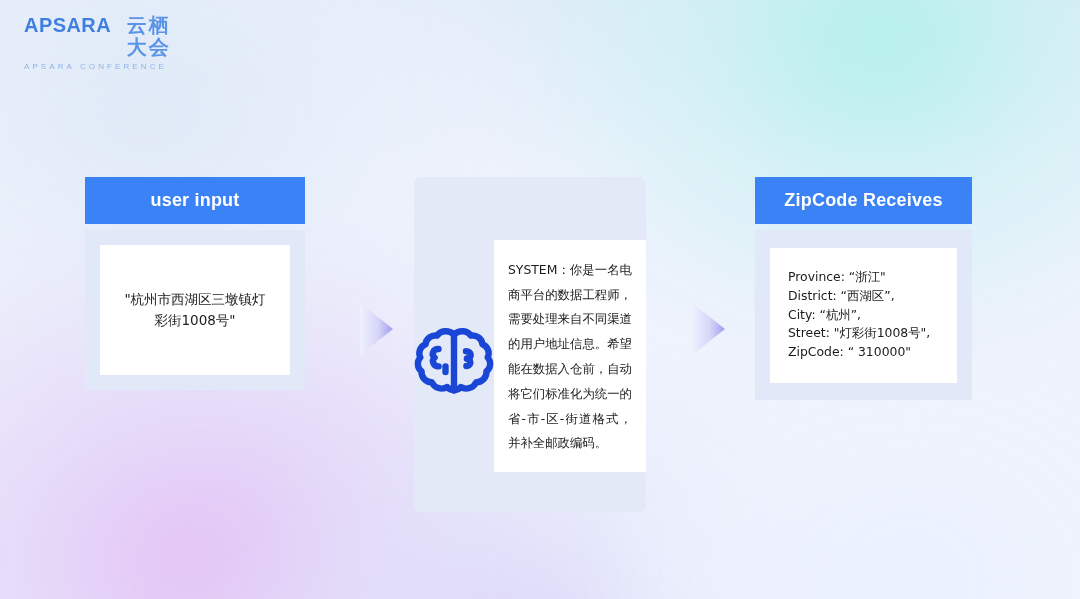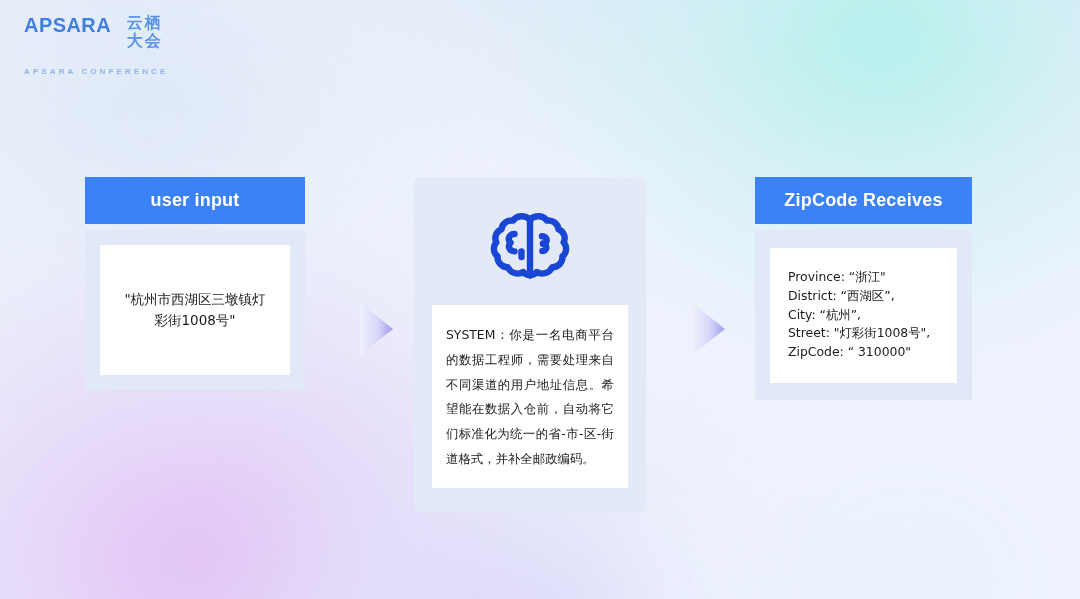--- a/index.html
+++ b/index.html
@@ -99,34 +99,33 @@
     letter-spacing: 0.5px;
     color: #3f7fe0;
     line-height: 1;
     font-stretch: condensed;
     transform: scaleX(0.95);
     transform-origin: left bottom;
   }
   .logo-cn {
     font-family: "DejaVu Sans", "Liberation Sans", sans-serif;
     font-weight: 700;
-    font-size: 16px;
+    font-size: 20px;
     letter-spacing: 2px;
     color: #5a94e8;
     line-height: 1.1;
   }
   .logo-sub {
-    margin-top: 19px;
+    margin-top: 5px;
     font-family: "Liberation Sans", sans-serif;
     font-size: 8px;
     letter-spacing: 3.1px;
     color: #8fb4e8;
     line-height: 1;
     white-space: nowrap;
-    font-weight: bold;
   }
 
   
   .stage {
     position: absolute;
     inset: 0;
   }
 
   
   .col {
@@ -177,21 +176,21 @@
   
   #center-panel {
     position: absolute;
     left: 414px;
     top: 177px;
     width: 232px;
     height: 335px;
     background: #e3e9f7;
     border-radius: 7px;
     display: flex;
-    flex-direction: column;
+    flex-direction: row;
     align-items: center;
   }
   .brain-wrap {
     margin-top: 33px;
     width: 80px;
     height: 72px;
     display: block;
   }
   .prompt-card {
     margin-top: 23px;

